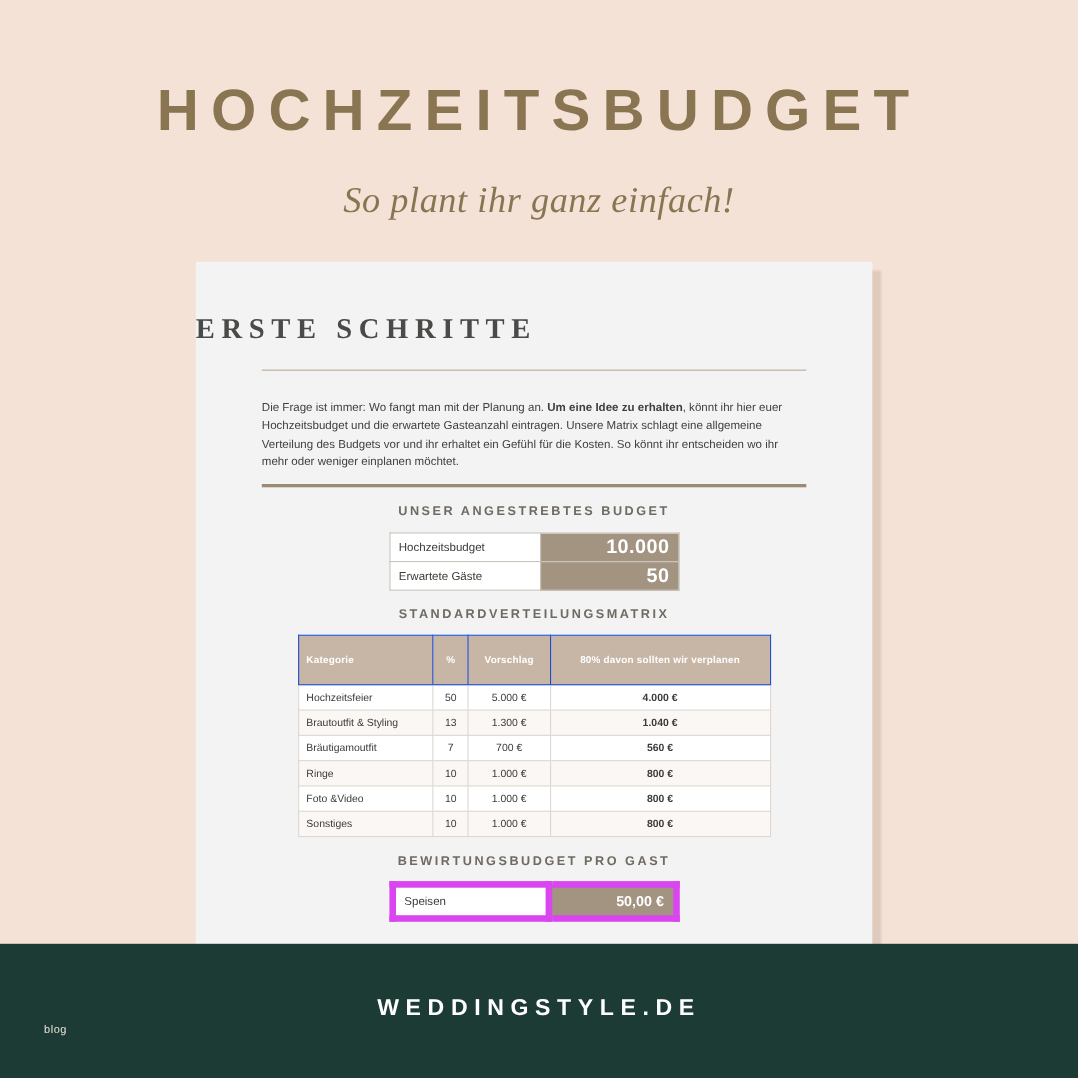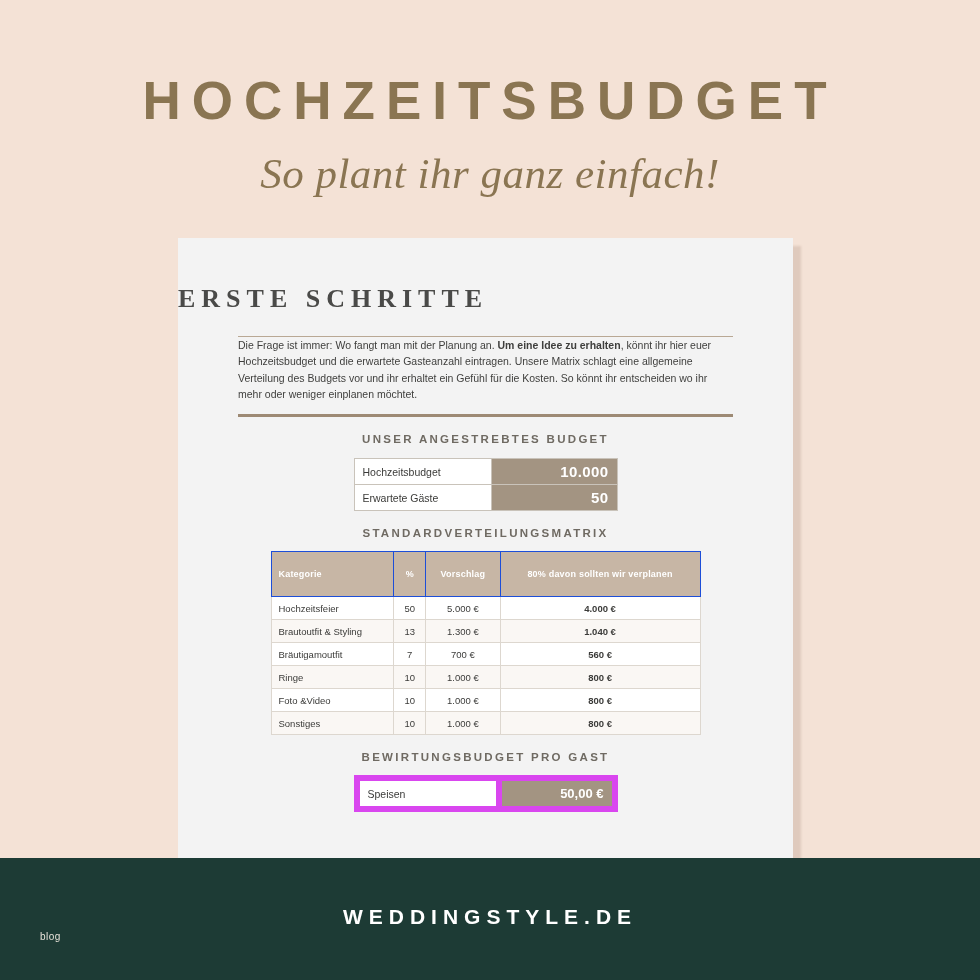--- a/index.html
+++ b/index.html
@@ -26,25 +26,25 @@
     margin: 0;
     padding-top: 74px;
     font-family: "Liberation Sans", sans-serif;
     font-size: 53px;
     font-weight: bold;
     letter-spacing: 11px;
     color: #8a7552;
     line-height: 1;
   }
   .subtitle {
-    margin: 0;
+    margin: 16px;
     padding-top: 22px;
     font-family: "Liberation Serif", serif;
     font-style: italic;
-    font-size: 43px;
+    font-size: 33px;
     color: #8a7552;
     letter-spacing: 0.5px;
   }
 
   
   .sheet-shadow {
     position: absolute;
     left: 186px;
     top: 246px;
     width: 615px;
@@ -68,21 +68,21 @@
     font-family: "Liberation Serif", serif;
     font-size: 26px;
     letter-spacing: 6px;
     color: #4a4a48;
   }
 
   .intro-block {
     margin: 22px 60px 0 60px;
     border-top: 1px solid #b9a894;
     border-bottom: 3px solid #9d8a74;
-    padding: 0 0 12px 0;
+    padding: 26px 0 12px 0;
   }
   .intro-text {
     margin: 0;
     font-size: 10.5px;
     line-height: 1.55;
     color: #3f3f3d;
     text-align: left;
   }
   .intro-text b { font-weight: bold; }
 
@@ -108,21 +108,21 @@
     font-size: 10.5px;
     color: #3b3b39;
     padding: 0 8px;
   }
   .budget-table td.label { width: 120px; background: #ffffff; }
   .budget-table td.value {
     background: #a39482;
     color: #ffffff;
     text-align: right;
     font-weight: bold;
-    font-size: 15px;
+    font-size: 18px;
     letter-spacing: 0.4px;
   }
 
   
   .matrix {
     margin: 12px auto 0 auto;
     border-collapse: collapse;
     width: 430px;
     background: #ffffff;
   }

